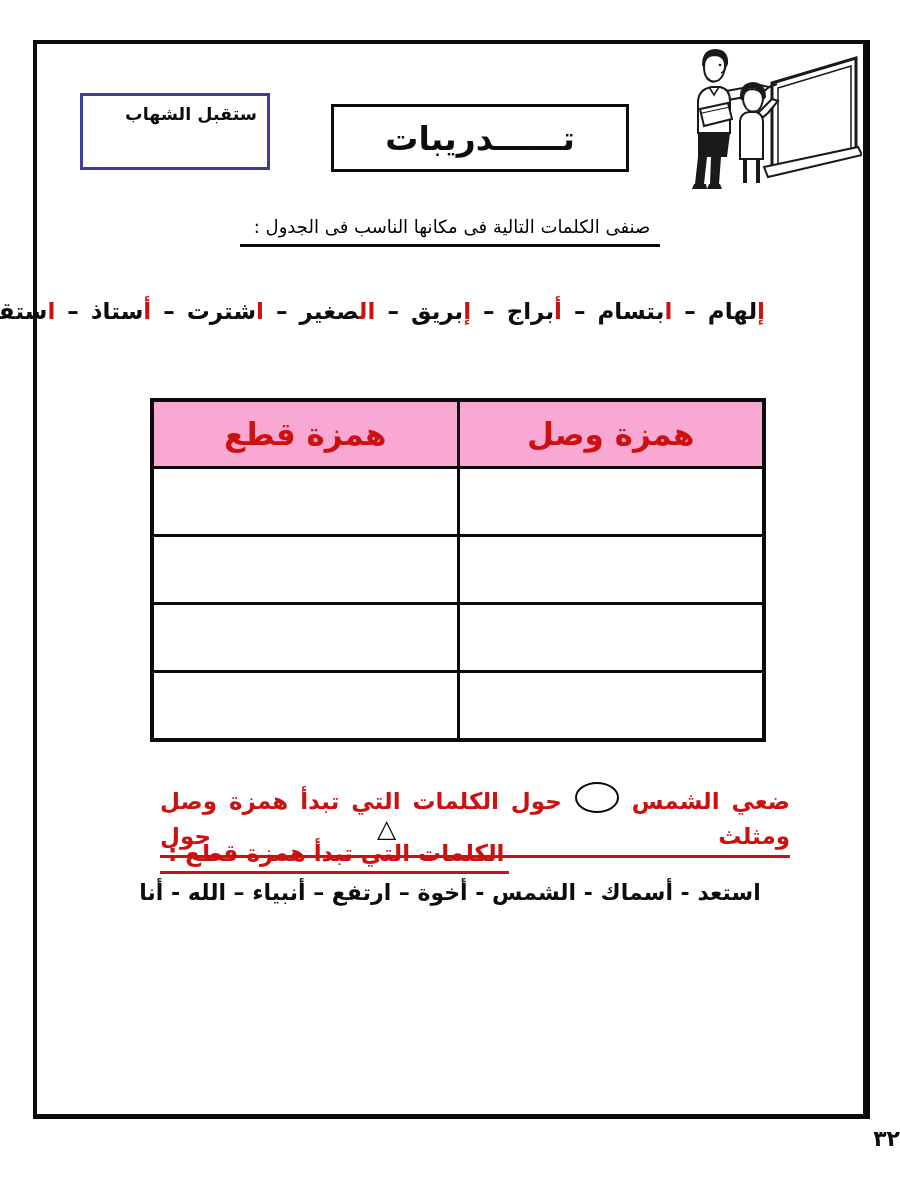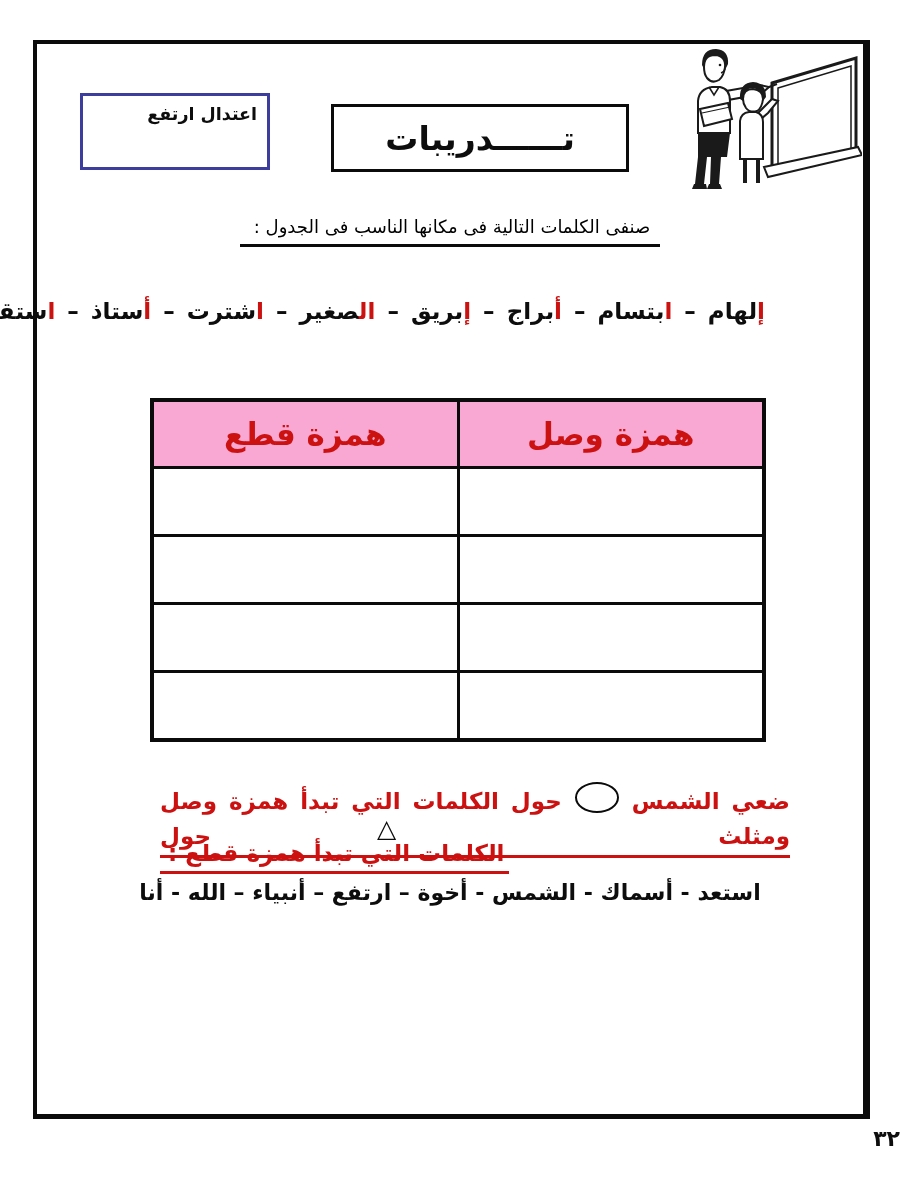--- a/index.html
+++ b/index.html
@@ -74,21 +74,21 @@
   }
 </style>
 </head>
 <body>
 
 <div class="page">
 
   <div class="frame"></div>
 
   <div class="teacher-box">
-    <div>اعتدال ارتفع</div>
+    <div>ستقبل الشهاب</div>
   </div>
 
   <div class="title-box">
     <span>تــــــدريبات</span>
   </div>
 
   <svg class="clipart" viewBox="0 0 186 154" xmlns="http://www.w3.org/2000/svg">
     <path d="M96 40 L180 15 L180 111 L96 131 Z" fill="#fff" stroke="#1a1a1a" stroke-width="3"></path>
     <path d="M102 45 L175 23 L175 106 L102 125 Z" fill="none" stroke="#1a1a1a" stroke-width="1.5"></path>
     <path d="M88 124 L182 104 L186 112 L92 134 Z" fill="#fff" stroke="#1a1a1a" stroke-width="2"></path>

